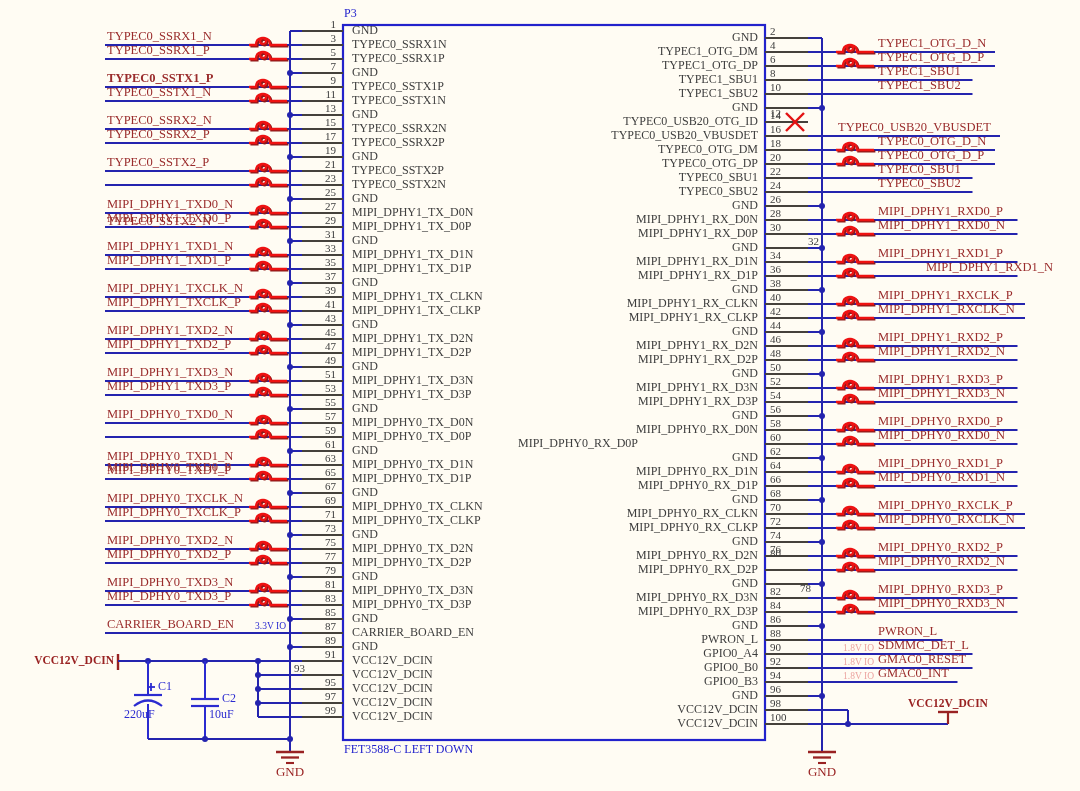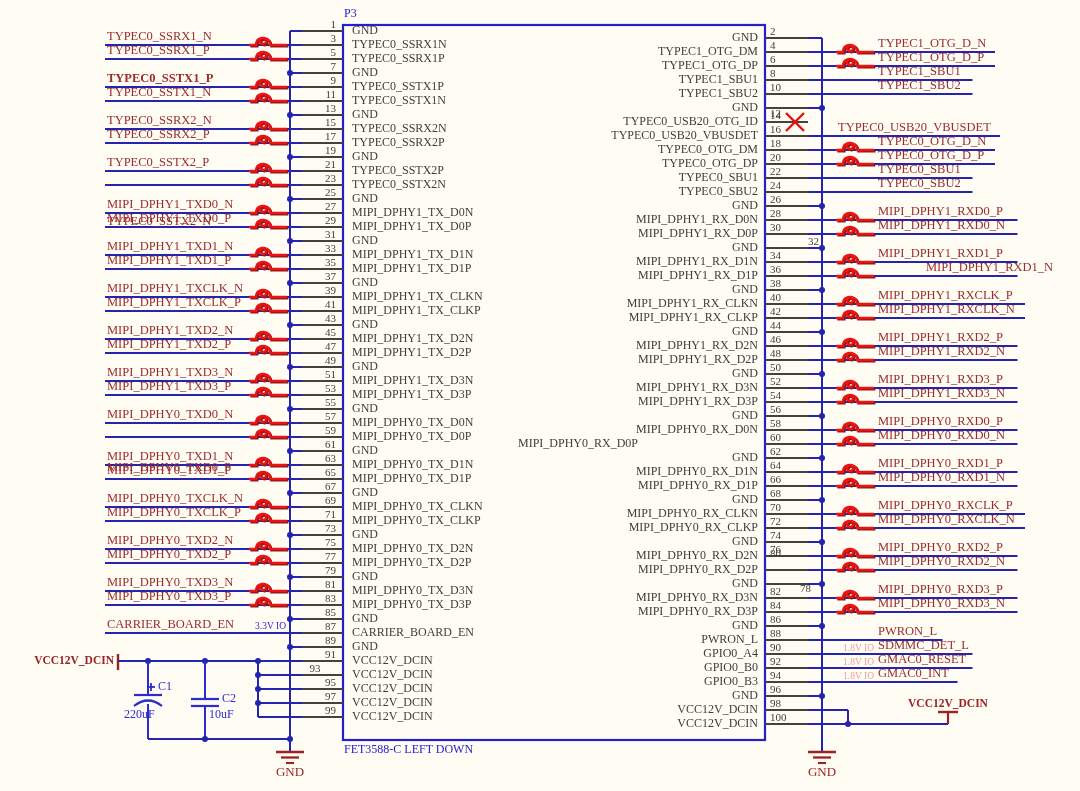--- a/index.html
+++ b/index.html
@@ -614,21 +614,21 @@
     <div class="t num" style="left: 294px; top: 606px; width: 42px; text-align: right;">85</div>
     <div class="t name" style="left: 352px; top: 612px;">GND</div>
     <div class="t num" style="left: 294px; top: 620px; width: 42px; text-align: right;">87</div>
     <div class="t name" style="left: 352px; top: 626px;">CARRIER_BOARD_EN</div>
     <div class="t net" style="left: 107px; top: 618px;">CARRIER_BOARD_EN</div>
     <div class="t io33" style="left: 238px; top: 621px; width: 48px; text-align: right;">3.3V IO</div>
     <div class="t num" style="left: 294px; top: 634px; width: 42px; text-align: right;">89</div>
     <div class="t name" style="left: 352px; top: 640px;">GND</div>
     <div class="t num" style="left: 294px; top: 648px; width: 42px; text-align: right;">91</div>
     <div class="t name" style="left: 352px; top: 654px;">VCC12V_DCIN</div>
-    <div class="t num" style="left: 294px; top: 662px; width: 42px; text-align: center;">93</div>
+    <div class="t num" style="left: 294px; top: 662px; width: 42px; text-align: left;">93</div>
     <div class="t name" style="left: 352px; top: 668px;">VCC12V_DCIN</div>
     <div class="t num" style="left: 294px; top: 676px; width: 42px; text-align: right;">95</div>
     <div class="t name" style="left: 352px; top: 682px;">VCC12V_DCIN</div>
     <div class="t num" style="left: 294px; top: 690px; width: 42px; text-align: right;">97</div>
     <div class="t name" style="left: 352px; top: 696px;">VCC12V_DCIN</div>
     <div class="t num" style="left: 294px; top: 704px; width: 42px; text-align: right;">99</div>
     <div class="t name" style="left: 352px; top: 710px;">VCC12V_DCIN</div>
     <div class="t num" style="left: 770px; top: 25px;">2</div>
     <div class="t name" style="left: 518px; top: 31px; width: 240px; text-align: right;">GND</div>
     <div class="t num" style="left: 770px; top: 39px;">4</div>

